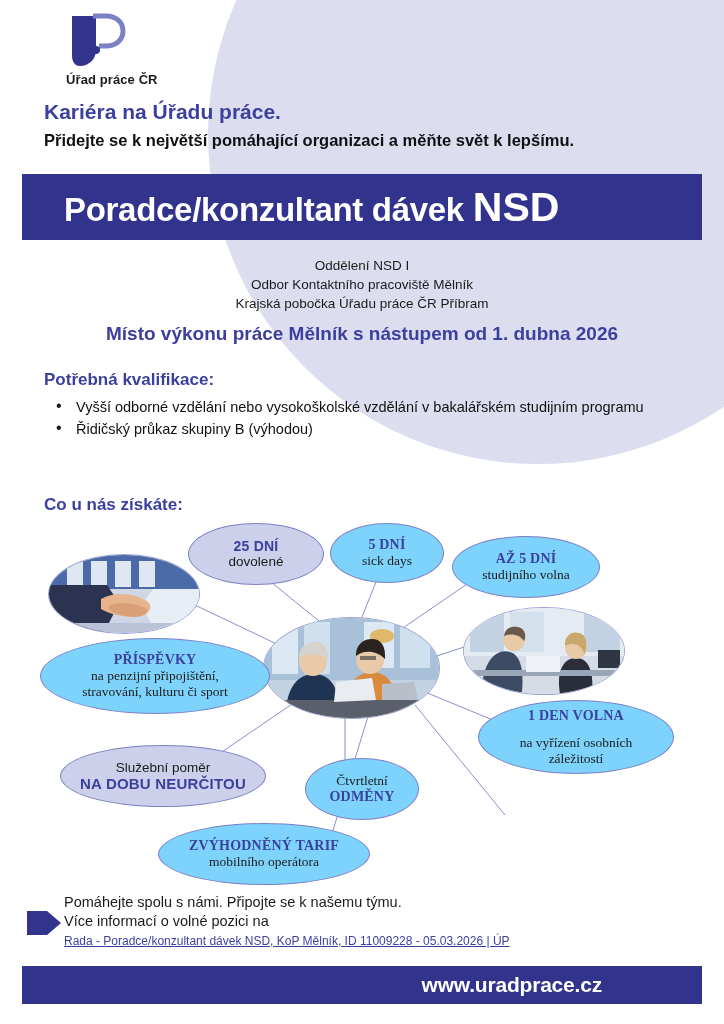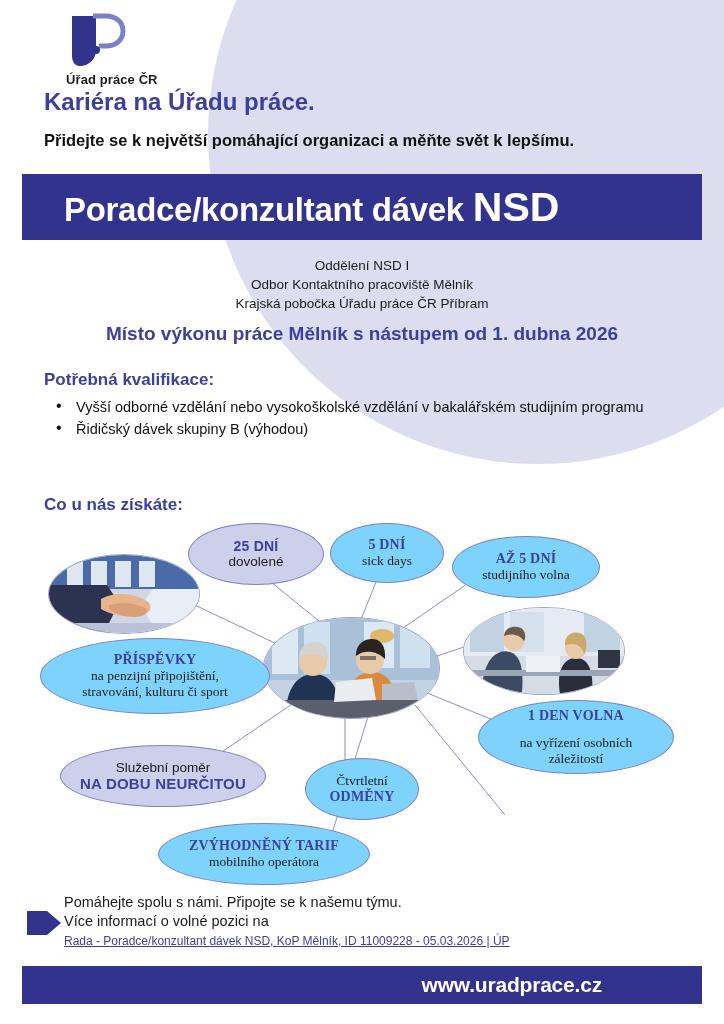--- a/index.html
+++ b/index.html
@@ -44,22 +44,22 @@
     font-weight: bold;
     color: #1b1b1b;
     letter-spacing: .1px;
     white-space: nowrap;
   }
 
   
   .head-line1 {
     position: absolute;
     left: 44px;
-    top: 88px;
-    font-size: 24px;
+    top: 100px;
+    font-size: 21px;
     font-weight: bold;
     color: #3b3f9e;
     z-index: 3;
     white-space: nowrap;
   }
   .head-line2 {
     position: absolute;
     left: 44px;
     top: 131px;
     font-size: 16.5px;
@@ -304,21 +304,21 @@
   <div class="org-lines">
     <div>Oddělení NSD I</div>
     <div>Odbor Kontaktního pracoviště Mělník</div>
     <div>Krajská pobočka Úřadu práce ČR Příbram</div>
   </div>
   <div class="place-line">Místo výkonu práce Mělník s nástupem od 1. dubna 2026</div>
 
   <div class="qual-head">Potřebná kvalifikace:</div>
   <ul class="qual-list">
     <li>Vyšší odborné vzdělání nebo vysokoškolské vzdělání v bakalářském studijním programu</li>
-    <li>Řidičský dávek skupiny B (výhodou)</li>
+    <li>Řidičský průkaz skupiny B (výhodou)</li>
   </ul>
 
   <div class="benefits-head">Co u nás získáte:</div>
 
   <div class="diagram">
 
     <svg class="lines-svg" viewBox="0 0 724 385">
       <g stroke="#8b8fcb" stroke-width="1" fill="none">
         <line x1="330" y1="120" x2="250" y2="55"></line>
         <line x1="360" y1="112" x2="380" y2="62"></line>

